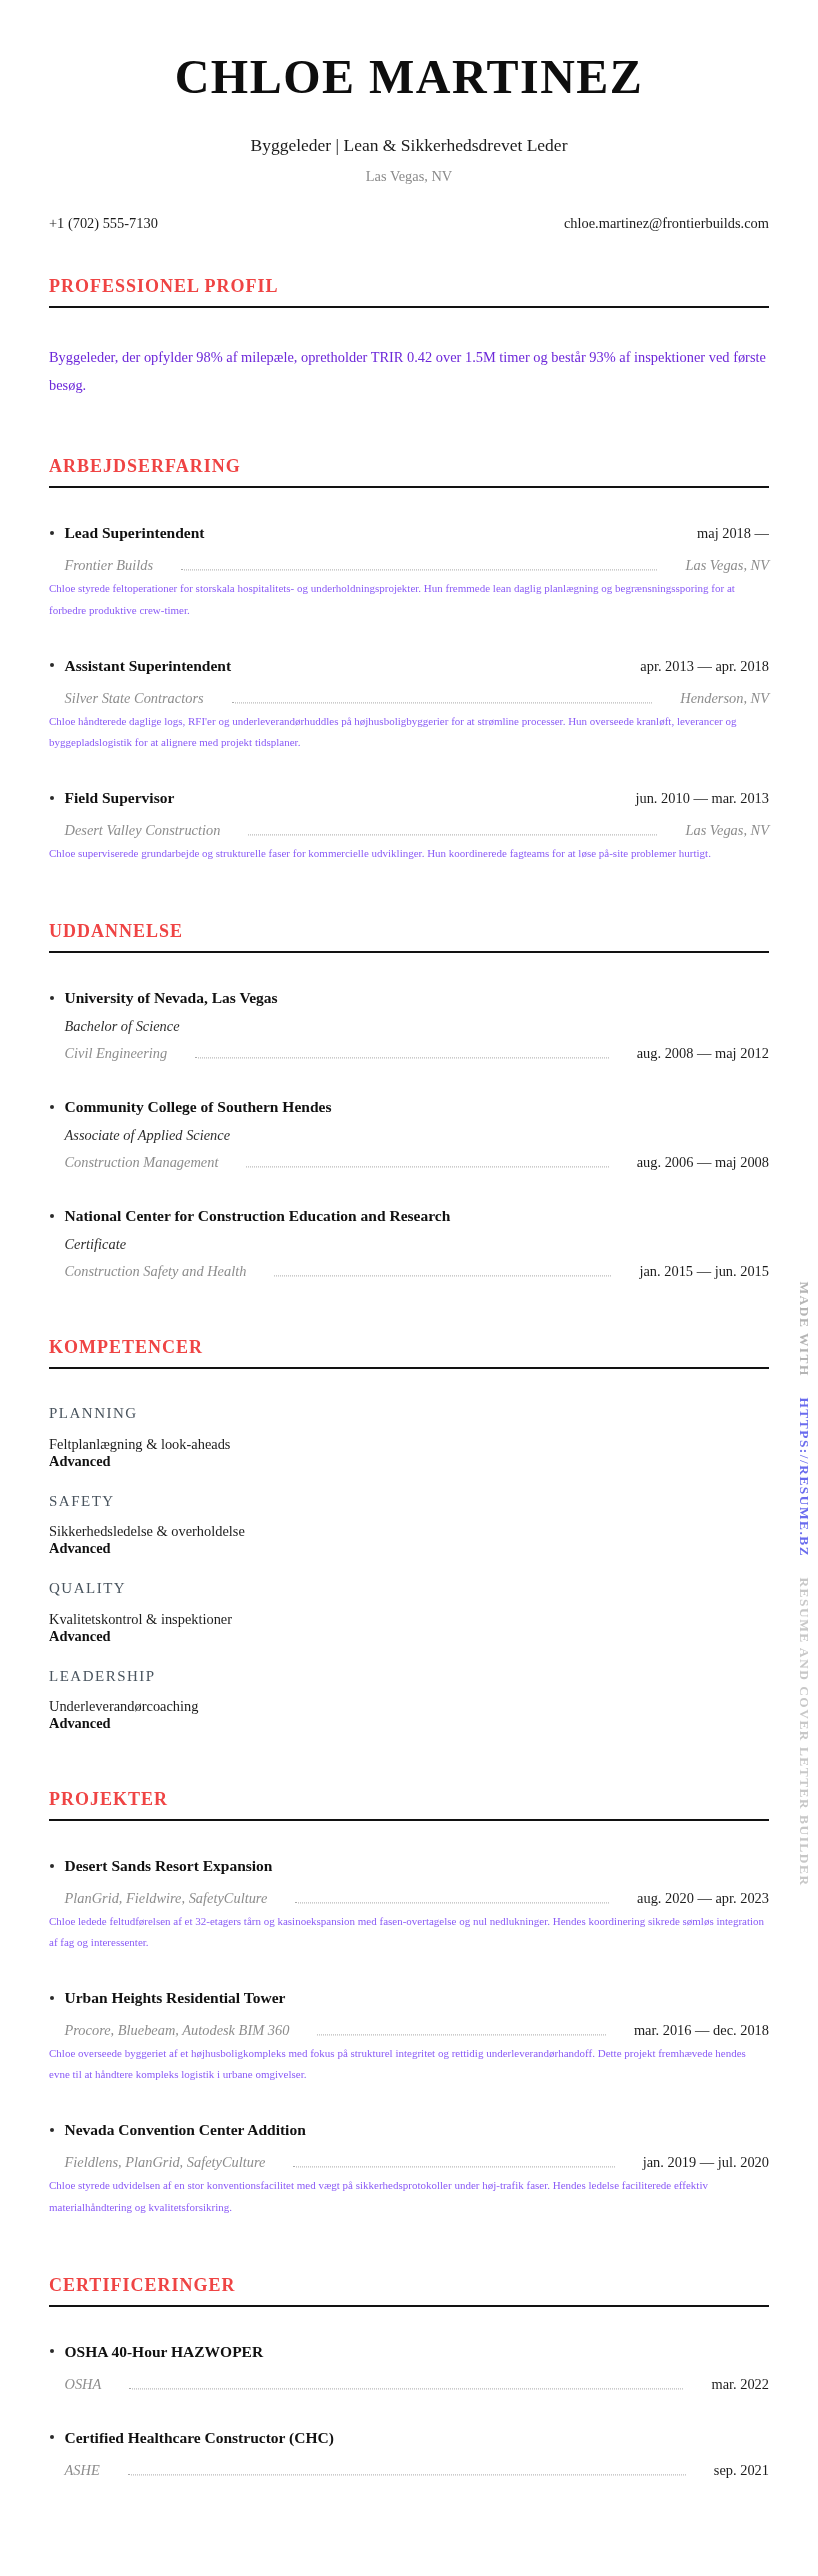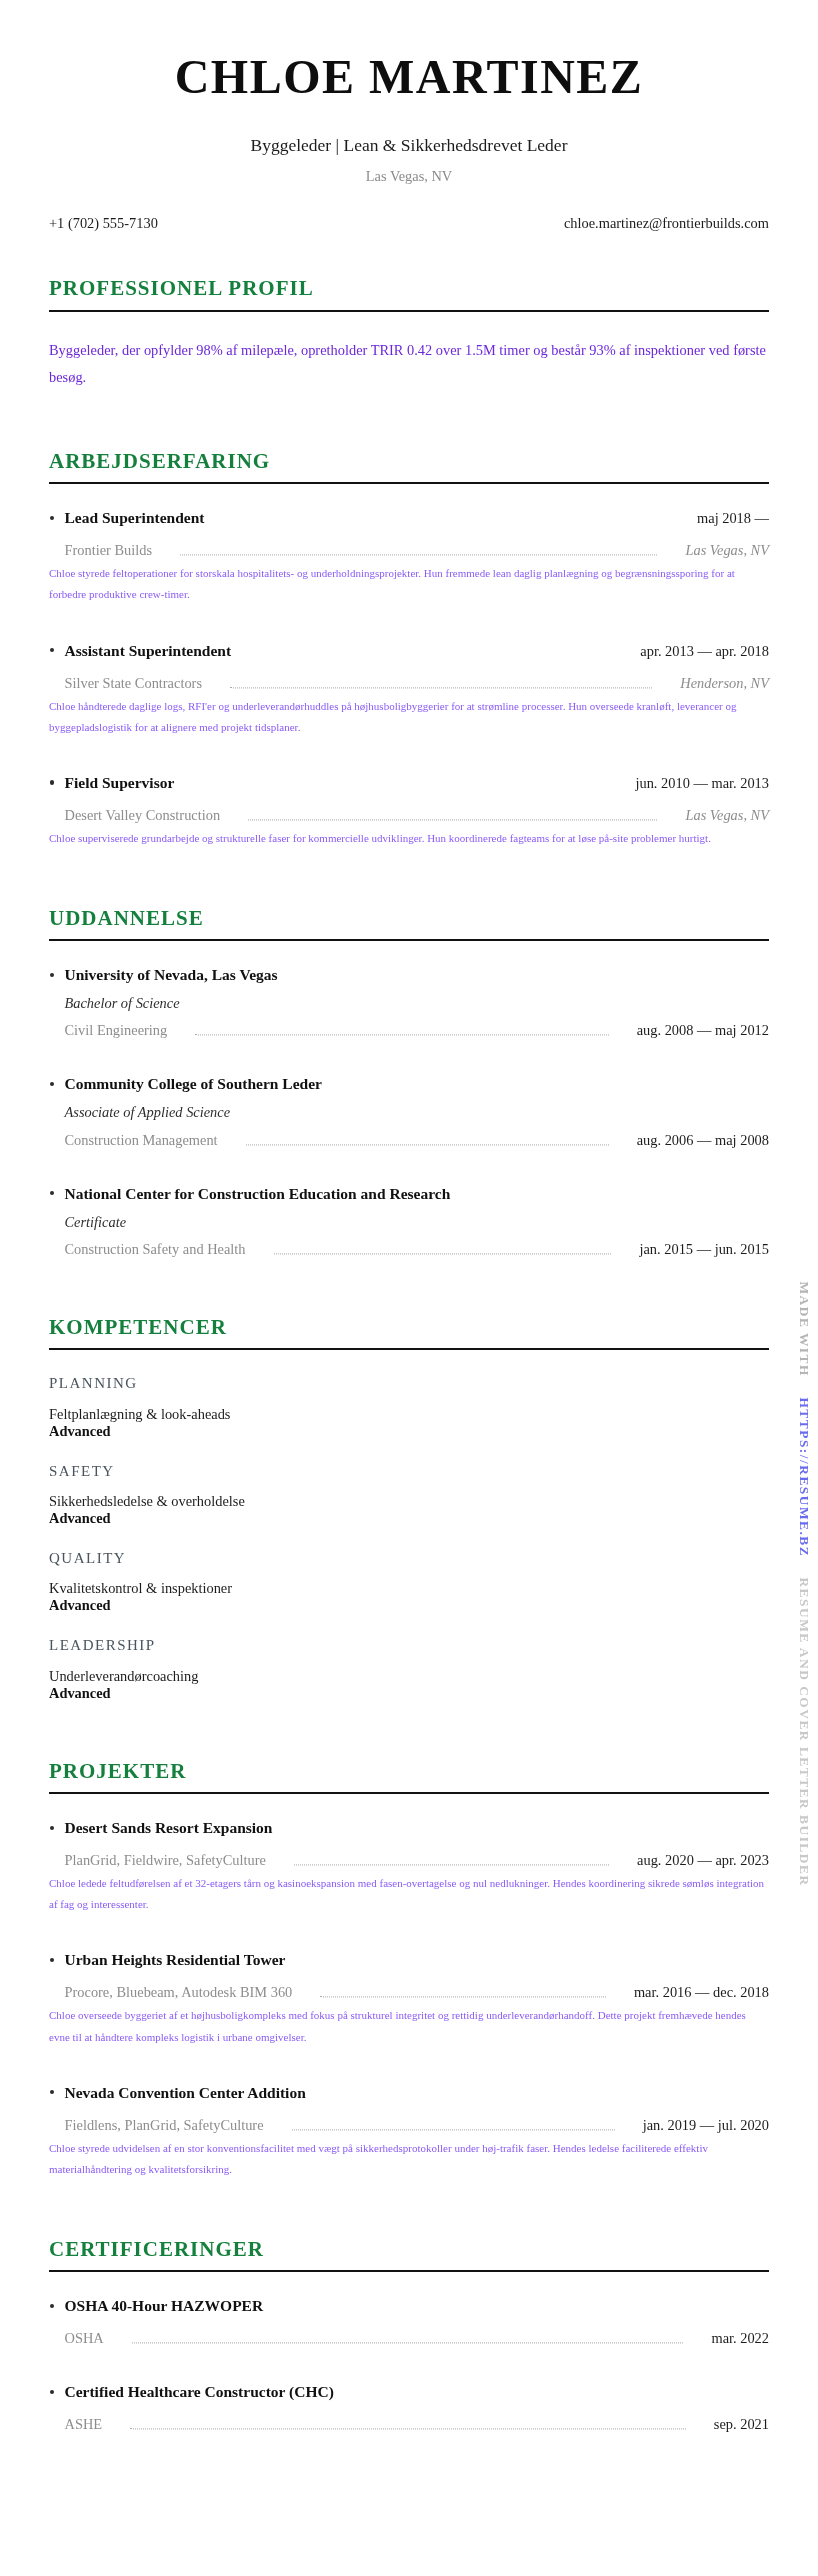--- a/index.html
+++ b/index.html
@@ -40,25 +40,25 @@
     display:flex;
     justify-content:space-between;
     align-items:baseline;
     font-size:14.4px;
     color:#1c1c1c;
   }
   
   .section{margin-top:57px;}
   .section--profile{margin-top:44px;}
   .section-heading{
-    margin:0 0 25px;
-    font-size:21px;
+    margin:0 0 36px;
+    font-size:18px;
     font-weight:700;
     letter-spacing:1px;
-    color:#15803d;
+    color:#ef4444;
     padding-bottom:9.3px;
     border-bottom:2.1px solid #121212;
     line-height:1.15;
   }
   .profile-text{
     font-size:14.4px;
     line-height:1.92;
     margin:0;
     color:#6d28d9;
   }
@@ -90,20 +90,21 @@
     white-space:nowrap;
   }
   .sub-row{
     display:flex;
     align-items:baseline;
     margin-top:14.4px;
     font-size:14.4px;
   }
   .sub-row--tight{margin-top:10.3px;justify-content:space-between;}
   .item-org{
+    font-style:italic;
     color:#8d8d8d;
     white-space:nowrap;
   }
   .item-degree{
     font-style:italic;
     color:#2e2e2e;
     font-size:14.4px;
     margin-top:10.3px;
   }
   .leader{
@@ -245,21 +246,21 @@
           <span class="leader"></span>
           <span class="item-date">aug. 2008 — maj 2012</span>
         </div>
       </div>
     </div>
 
     <div class="item">
       <div class="item-head">
         <span class="bullet"></span>
         <div class="title-row">
-          <span class="item-title">Community College of Southern Leder</span>
+          <span class="item-title">Community College of Southern Hendes</span>
         </div>
         <div class="item-degree">Associate of Applied Science</div>
         <div class="sub-row sub-row--tight">
           <span class="item-org">Construction Management</span>
           <span class="leader"></span>
           <span class="item-date">aug. 2006 — maj 2008</span>
         </div>
       </div>
     </div>
 

